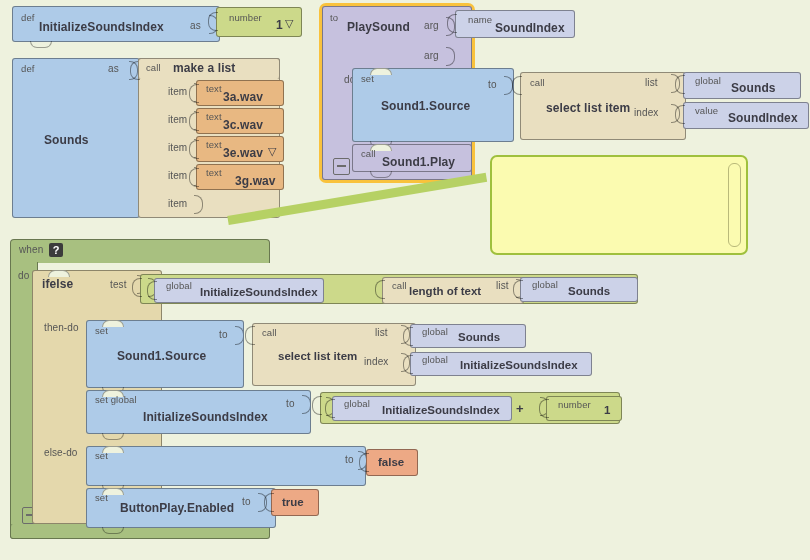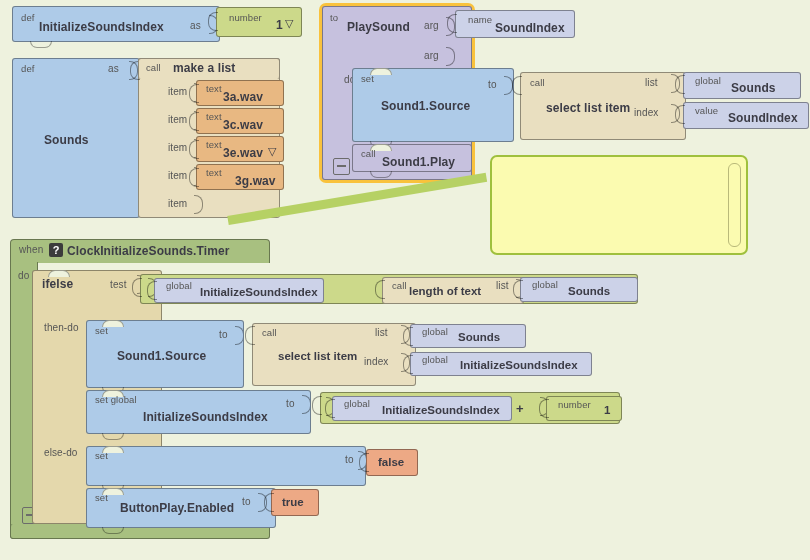--- a/index.html
+++ b/index.html
@@ -240,21 +240,20 @@
   <div class="comment" style="left:490px;top:155px;width:258px;height:100px;">
     <div class="scroll"></div>
   </div>
 
   <div class="blk" style="left:10px;top:239px;width:260px;height:300px;">
     <div class="body c-event" style="left:0;top:0;width:260px;height:24px;border-bottom:none;border-radius:4px 4px 0 0;"></div>
     <div class="body c-event" style="left:0;top:23px;width:28px;height:277px;border-top:none;border-radius:0 0 0 4px;"></div>
     <div class="body c-event" style="left:0;top:285px;width:260px;height:15px;border-top:none;"></div>
     <span class="lbl small" style="left:9px;top:5px;font-size:10px;">when</span>
     <div class="help" style="left:39px;top:4px;">?</div>
-    <span class="lbl name" style="left:57px;top:5px;">ClockInitializeSounds.Timer</span>
     <span class="lbl small" style="left:8px;top:31px;font-size:10px;">do</span>
     <div class="minus" style="left:12px;top:268px;"></div>
   </div>
 
   <div class="blk" style="left:32px;top:270px;width:130px;height:258px;">
     <div class="body c-ctrl" style="left:0;top:0;width:130px;height:254px;"></div>
     <div class="bumpin" style="left:16px;top:0;"></div>
     <span class="lbl name" style="left:10px;top:7px;">ifelse</span>
     <span class="lbl small" style="left:78px;top:9px;font-size:10px;">test</span>
     <div class="tabhole c-ctrl" style="left:105px;top:5px;"></div>

